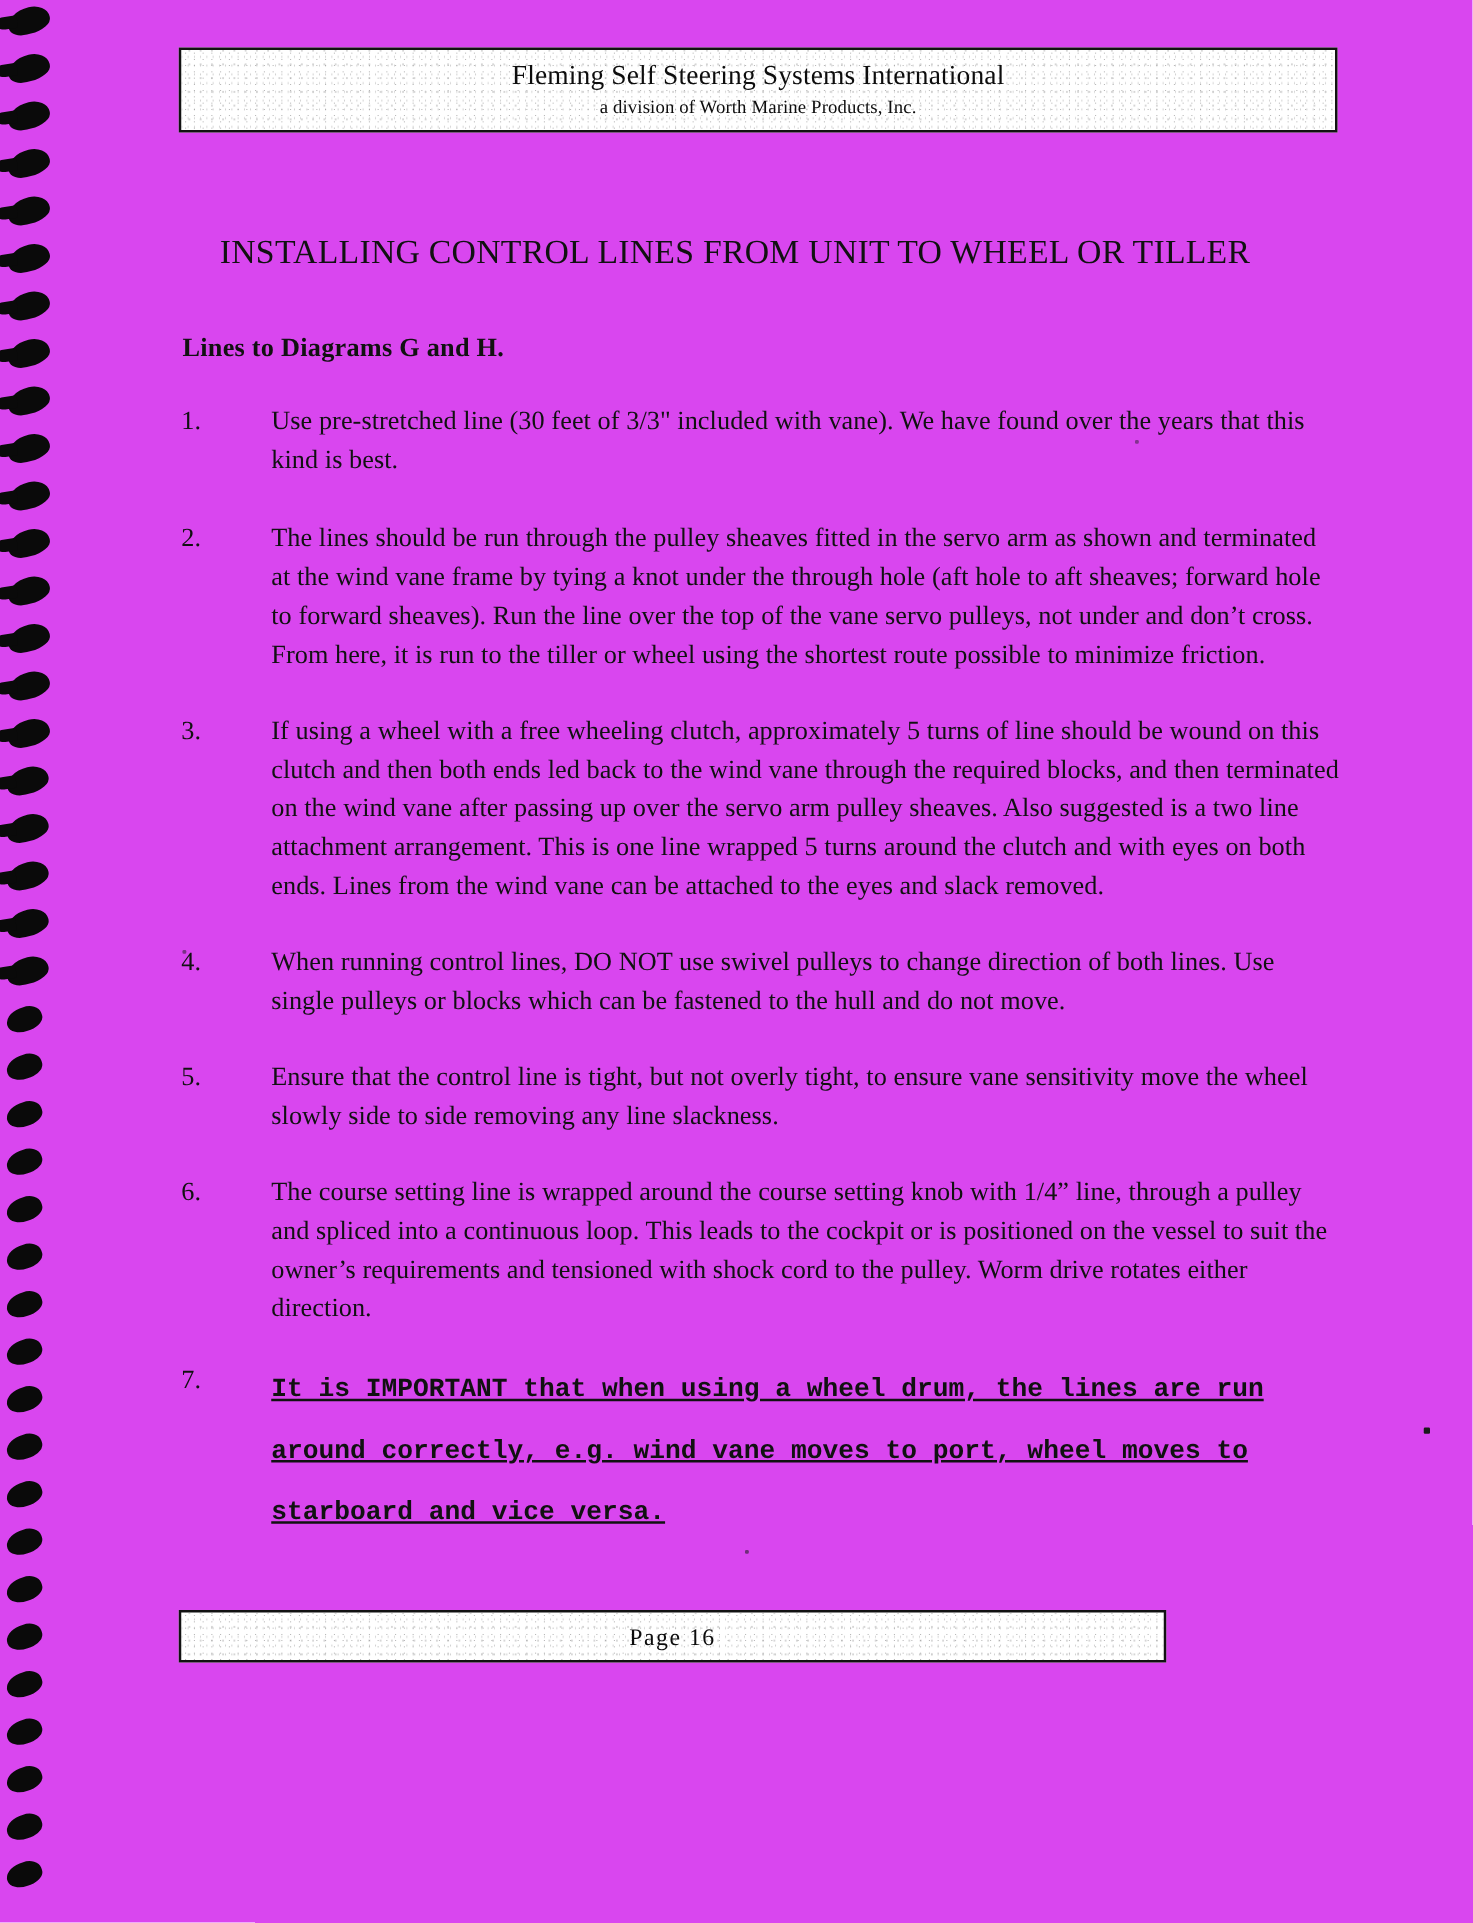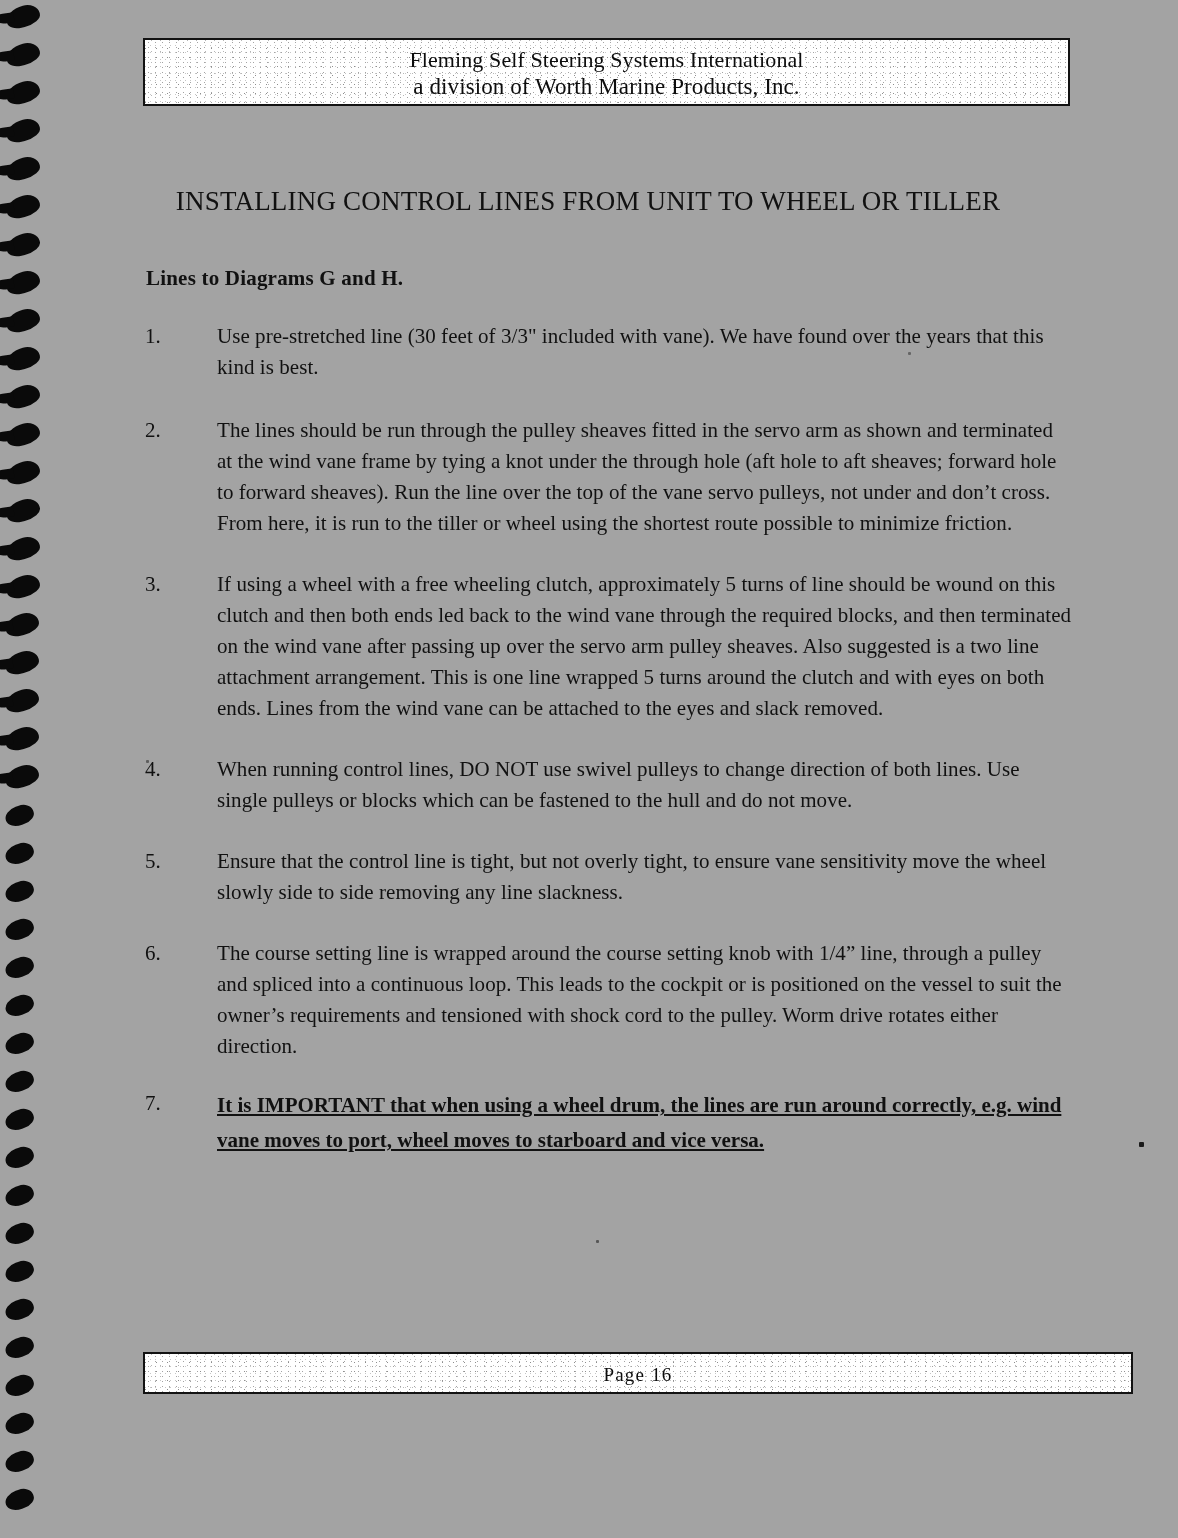--- a/index.html
+++ b/index.html
@@ -12,21 +12,21 @@
     height: 1538px;
     position: relative;
     overflow: hidden;
     font-family: "Liberation Serif", "DejaVu Serif", serif;
     color: #111111;
   }
 
   .page {
     position: absolute;
     inset: 0;
-    background: #a3a3a3;
+    background: #d946ef;
   }
 
   
   .binding {
     position: absolute;
     left: 0;
     top: 0;
     width: 64px;
     height: 1538px;
     pointer-events: none;
@@ -79,38 +79,38 @@
     background-position: 0 0, 3px 2px, 6px 4px, 2px 6px;
   }
   #header-box {
     left: 143px;
     top: 38px;
     width: 927px;
     height: 68px;
   }
   #footer-box {
     left: 143px;
-    top: 1352px;
-    width: 990px;
+    top: 1288px;
+    width: 790px;
     height: 42px;
   }
   .box-text {
     position: relative;
     z-index: 2;
     text-align: center;
     color: #0d0d0d;
   }
   #header-line1 {
     font-size: 22px;
     line-height: 28px;
     padding-top: 6px;
     letter-spacing: .1px;
   }
   #header-line2 {
-    font-size: 23px;
+    font-size: 15px;
     line-height: 25px;
     letter-spacing: .1px;
   }
   #footer-text {
     font-size: 19px;
     line-height: 42px;
     letter-spacing: 1.2px;
   }
 
   
@@ -155,22 +155,23 @@
   .item-body {
     flex: 1 1 auto;
     font-size: 21px;
     line-height: 31px;
     text-align: left;
     letter-spacing: .05px;
   }
   .item.important .item-body {
     font-weight: bold;
     text-decoration: underline;
-    line-height: 35px;
+    line-height: 49px;
     letter-spacing: 0;
+    font-family: Liberation Mono, monospace;
   }
   .item.important {
     margin-top: 4px;
   }
 
   
   .item.i1 { margin-bottom: 32px; }
   .item.i2 { margin-bottom: 30px; }
   .item.i3 { margin-bottom: 30px; }
   .item.i4 { margin-bottom: 30px; }

